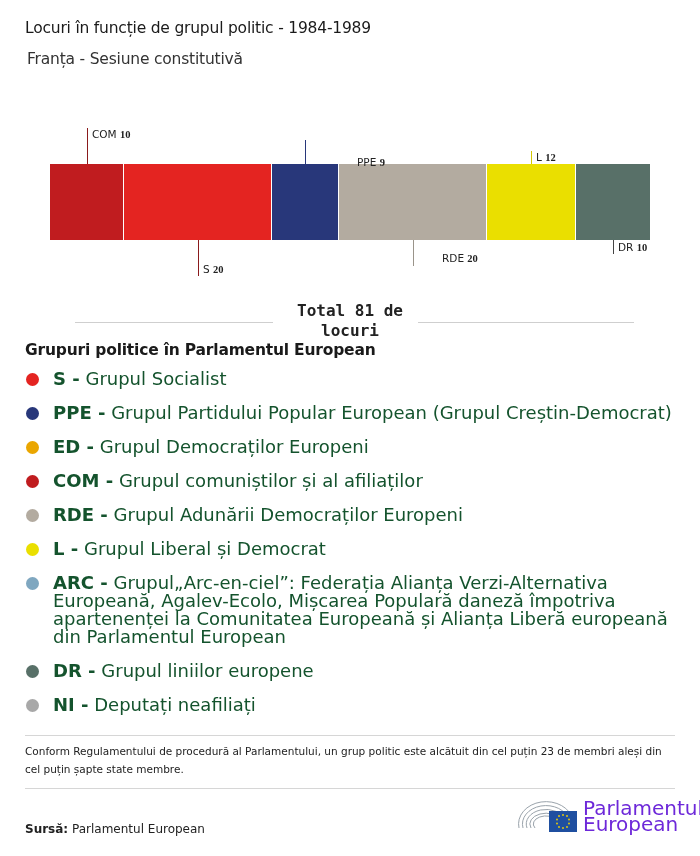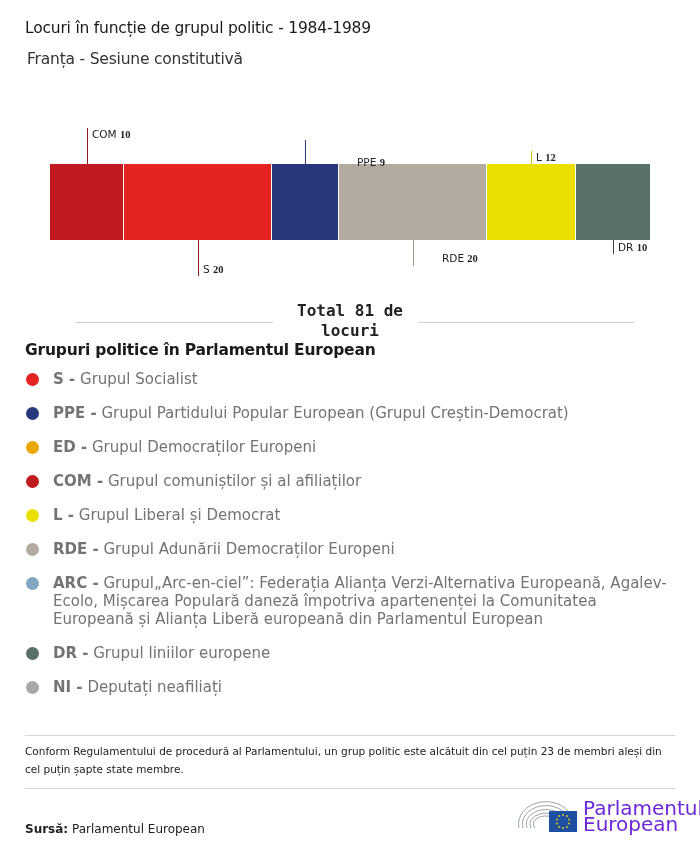--- a/index.html
+++ b/index.html
@@ -14,21 +14,21 @@
 
   .lbl { position: absolute; font-size: 10.5px; color: #222; white-space: nowrap; }
   .lbl b { font-weight: bold; font-family: Liberation Serif, serif; }
   .tick { position: absolute; width: 1px; }
 
   .total-line { position: absolute; top: 322px; height: 1px; background: #cfcfcf; }
   .total { position: absolute; left: 270px; top: 301px; width: 160px; text-align: center; font-family: "DejaVu Sans Mono", monospace; font-weight: bold; font-size: 16px; line-height: 20px; color: #222; }
 
   .legend-title { position: absolute; left: 25px; top: 341px; font-size: 15.5px; font-weight: bold; letter-spacing: -0.2px; }
   .legend { position: absolute; left: 25px; top: 370px; width: 650px; }
-  .li { position: relative; padding-left: 28px; font-size: 15px; line-height: 18px; color: #737373; margin-bottom: 16px; }
+  .li { position: relative; padding-left: 28px; font-size: 18px; line-height: 18px; color: #14532d; margin-bottom: 16px; }
   .li .dot { position: absolute; left: 1px; top: 3px; width: 13px; height: 13px; border-radius: 50%; }
   .li b { font-weight: bold; }
 
   .hr { position: absolute; left: 25px; width: 650px; height: 1px; background: #d6d6d6; }
   .note { position: absolute; left: 25px; top: 742px; width: 655px; font-size: 10.5px; line-height: 18px; color: #222; }
   .source { position: absolute; left: 25px; top: 822px; font-size: 12px; color: #222; }
   .source b { font-weight: bold; }
   .logo { position: absolute; left: 515px; top: 798px; display: flex; align-items: center; }
   .logo-text { margin-left: 6px; font-size: 20px; font-weight: normal; color: #6d28d9; line-height: 16px; }
 </style>
@@ -76,22 +76,22 @@
 <div class="total-line" style="left:75px;width:198px;"></div>
 <div class="total-line" style="left:418px;width:216px;"></div>
 <div class="total">Total 81 de locuri</div>
 
 <div class="legend-title">Grupuri politice în Parlamentul European</div>
 <div class="legend">
   <div class="li"><span class="dot" style="background:#e42421"></span><b>S -</b> <span>Grupul Socialist</span></div>
   <div class="li"><span class="dot" style="background:#28377a"></span><b>PPE -</b> <span>Grupul Partidului Popular European (Grupul Creștin-Democrat)</span></div>
   <div class="li"><span class="dot" style="background:#eaa600"></span><b>ED -</b> <span>Grupul Democraților Europeni</span></div>
   <div class="li"><span class="dot" style="background:#c01c1f"></span><b>COM -</b> <span>Grupul comuniștilor și al afiliaților</span></div>
+  <div class="li"><span class="dot" style="background:#b3aba0"></span><b>RDE -</b> <span>Grupul Adunării Democraților Europeni</span></div>
   <div class="li"><span class="dot" style="background:#eadf00"></span><b>L -</b> <span>Grupul Liberal și Democrat</span></div>
-  <div class="li"><span class="dot" style="background:#b3aba0"></span><b>RDE -</b> <span>Grupul Adunării Democraților Europeni</span></div>
   <div class="li"><span class="dot" style="background:#7fa7c0"></span><b>ARC -</b> <span>Grupul„Arc-en-ciel”: Federația Alianța Verzi-Alternativa Europeană, Agalev-Ecolo, Mișcarea Populară daneză împotriva apartenenței la Comunitatea Europeană și Alianța Liberă europeană din Parlamentul European</span></div>
   <div class="li"><span class="dot" style="background:#587068"></span><b>DR -</b> <span>Grupul liniilor europene</span></div>
   <div class="li"><span class="dot" style="background:#a8a8a8"></span><b>NI -</b> <span>Deputați neafiliați</span></div>
 </div>
 
 <div class="hr" style="top:735px;"></div>
 <div class="note">Conform Regulamentului de procedură al Parlamentului, un grup politic este alcătuit din cel puțin 23 de membri aleși din cel puțin șapte state membre.</div>
 <div class="hr" style="top:788px;"></div>
 
 <div class="source"><b>Sursă:</b> <span>Parlamentul European</span></div>

